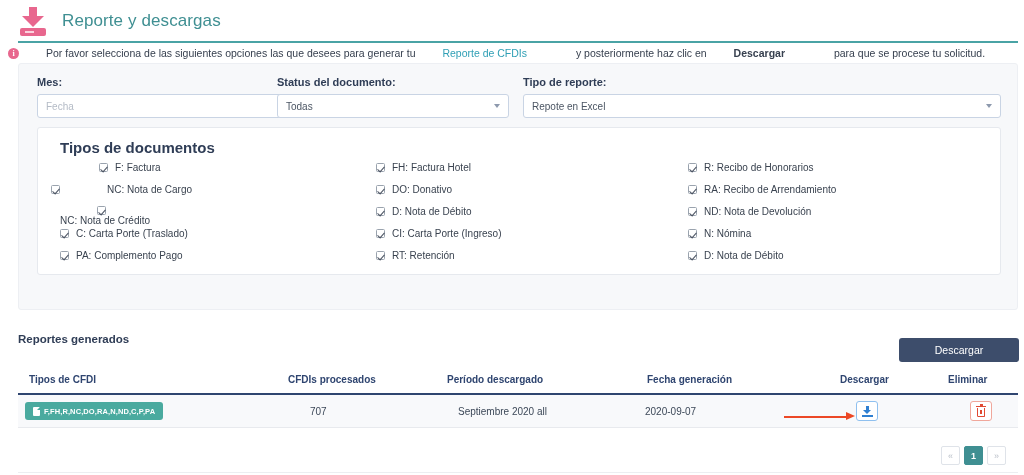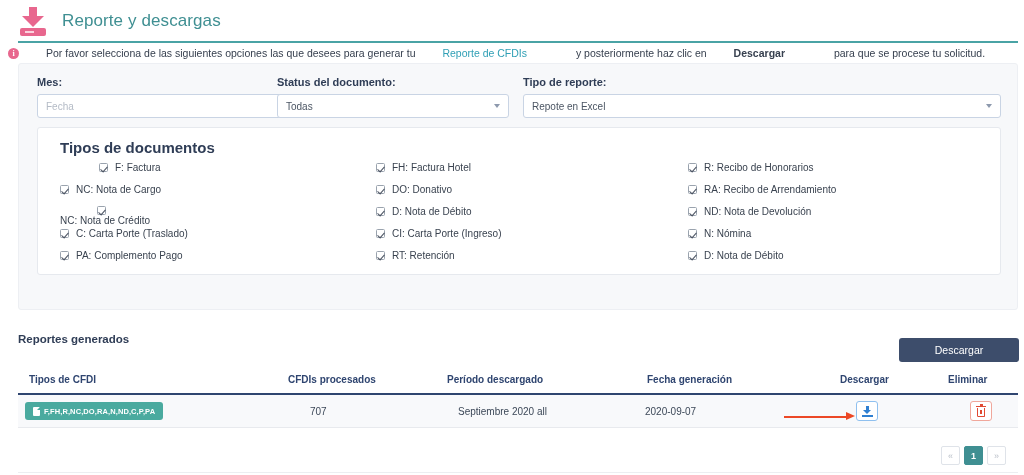--- a/index.html
+++ b/index.html
@@ -291,21 +291,21 @@
       <span class="caret"></span>
     </div>
 
     <div class="doc-panel">
       <div class="doc-panel-title">Tipos de documentos</div>
       <div id="cb-host">
           <div class="cb-row" style="left: 22px; top: 34px; margin-left: 39px;">
             <span class="cbx"></span>
             <span>F: Factura</span>
           </div>
-          <div class="cb-row" style="left: 22px; top: 56px;">
+          <div class="cb-row" style="left: 13px; top: 56px; gap: 40px;">
             <span class="cbx"></span>
             <span>NC: Nota de Cargo</span>
           </div>
           <div class="cb-row" style="left: 22px; top: 78px; flex-direction: column;">
             <span class="cbx"></span>
             <span>NC: Nota de Crédito</span>
           </div>
           <div class="cb-row" style="left: 22px; top: 100px;">
             <span class="cbx"></span>
             <span>C: Carta Porte (Traslado)</span>

